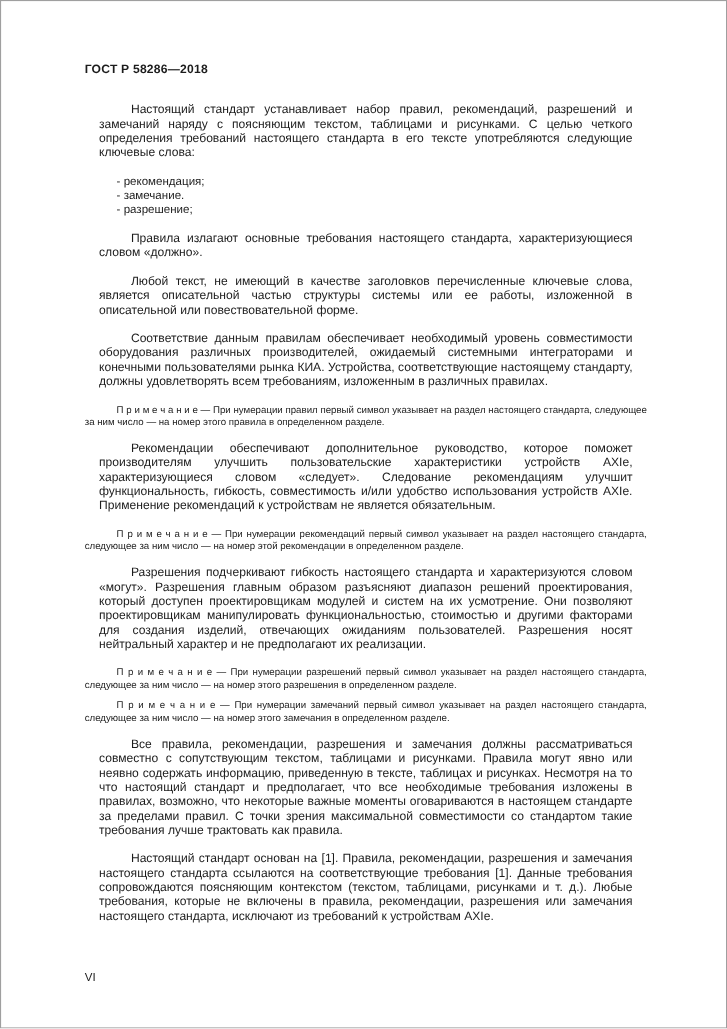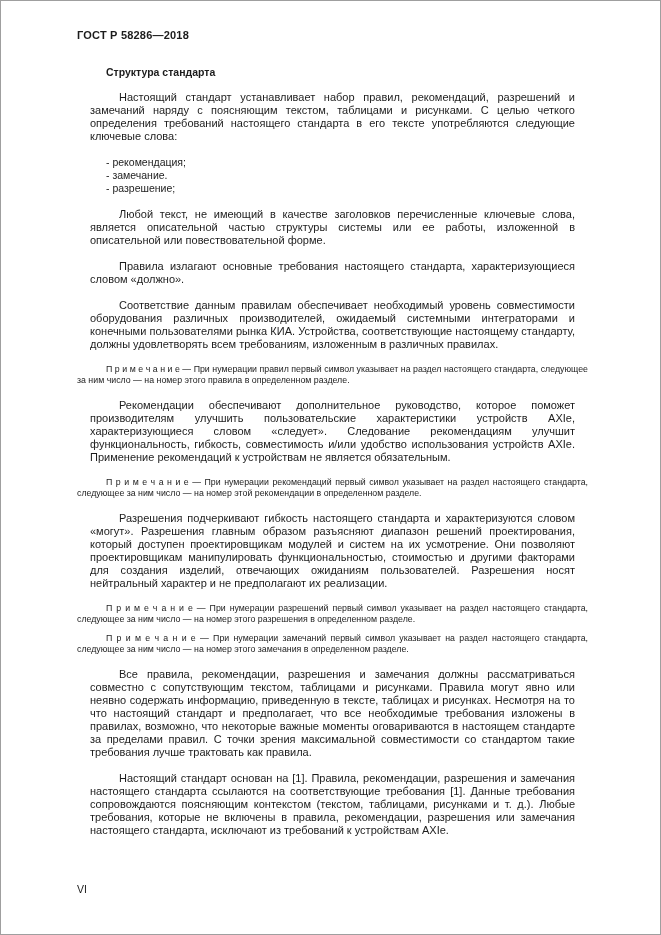--- a/index.html
+++ b/index.html
@@ -10,21 +10,21 @@
     font-family: "Liberation Sans", sans-serif;
     color: #1c1c1c;
   }
   .page {
     position: relative;
     width: 661px;
     height: 935px;
     box-sizing: border-box;
     background: #ffffff;
     border: 1px solid #9f9f9f;
-    padding: 28px 72px 0 76px;
+    padding: 56px 72px 0 76px;
     overflow: hidden;
   }
   .header {
     font-weight: bold;
     font-size: 11px;
     letter-spacing: 0.2px;
     margin-bottom: 25px;
   }
   .section-title {
     margin: 0 0 12px 0;
@@ -63,28 +63,27 @@
 </head>
 <body>
 
 <div class="page">
 
   <div class="header">
     <span>ГОСТ Р 58286—2018</span>
   </div>
 
   <div class="content">
-    <p class="section-title">Структура стандарта</p>
 
     <p class="para">Настоящий стандарт устанавливает набор правил, рекомендаций, разрешений и замечаний наряду с поясняющим текстом, таблицами и рисунками. С целью четкого определения требований настоящего стандарта в его тексте употребляются следующие ключевые слова:</p>
     <p class="list-item">- рекомендация;</p>
     <p class="list-item">- замечание.</p>
     <p class="list-item">- разрешение;</p>
+    <p class="para">Правила излагают основные требования настоящего стандарта, характеризующиеся словом «должно».</p>
     <p class="para">Любой текст, не имеющий в качестве заголовков перечисленные ключевые слова, является описательной частью структуры системы или ее работы, изложенной в описательной или повествовательной форме.</p>
-    <p class="para">Правила излагают основные требования настоящего стандарта, характеризующиеся словом «должно».</p>
     <p class="para">Соответствие данным правилам обеспечивает необходимый уровень совместимости оборудования различных производителей, ожидаемый системными интеграторами и конечными пользователями рынка КИА. Устройства, соответствующие настоящему стандарту, должны удовлетворять всем требованиям, изложенным в различных правилах.</p>
     <p class="note">П р и м е ч а н и е — При нумерации правил первый символ указывает на раздел настоящего стандарта, следующее за ним число — на номер этого правила в определенном разделе.</p>
     <p class="para">Рекомендации обеспечивают дополнительное руководство, которое поможет производителям улучшить пользовательские характеристики устройств AXIe, характеризующиеся словом «следует». Следование рекомендациям улучшит функциональность, гибкость, совместимость и/или удобство использования устройств AXIe. Применение рекомендаций к устройствам не является обязательным.</p>
     <p class="note">П р и м е ч а н и е — При нумерации рекомендаций первый символ указывает на раздел настоящего стандарта, следующее за ним число — на номер этой рекомендации в определенном разделе.</p>
     <p class="para">Разрешения подчеркивают гибкость настоящего стандарта и характеризуются словом «могут». Разрешения главным образом разъясняют диапазон решений проектирования, который доступен проектировщикам модулей и систем на их усмотрение. Они позволяют проектировщикам манипулировать функциональностью, стоимостью и другими факторами для создания изделий, отвечающих ожиданиям пользователей. Разрешения носят нейтральный характер и не предполагают их реализации.</p>
     <p class="note">П р и м е ч а н и е — При нумерации разрешений первый символ указывает на раздел настоящего стандарта, следующее за ним число — на номер этого разрешения в определенном разделе.</p>
     <p class="note">П р и м е ч а н и е — При нумерации замечаний первый символ указывает на раздел настоящего стандарта, следующее за ним число — на номер этого замечания в определенном разделе.</p>
     <p class="para">Все правила, рекомендации, разрешения и замечания должны рассматриваться совместно с сопутствующим текстом, таблицами и рисунками. Правила могут явно или неявно содержать информацию, приведенную в тексте, таблицах и рисунках. Несмотря на то что настоящий стандарт и предполагает, что все необходимые требования изложены в правилах, возможно, что некоторые важные моменты оговариваются в настоящем стандарте за пределами правил. С точки зрения максимальной совместимости со стандартом такие требования лучше трактовать как правила.</p>
     <p class="para">Настоящий стандарт основан на [1]. Правила, рекомендации, разрешения и замечания настоящего стандарта ссылаются на соответствующие требования [1]. Данные требования сопровождаются поясняющим контекстом (текстом, таблицами, рисунками и т. д.). Любые требования, которые не включены в правила, рекомендации, разрешения или замечания настоящего стандарта, исключают из требований к устройствам AXIe.</p>
   </div>

